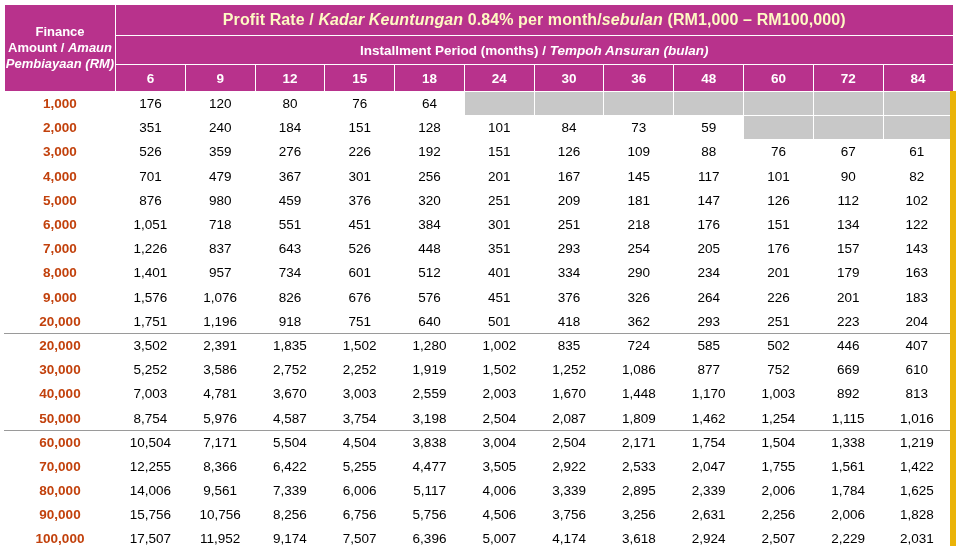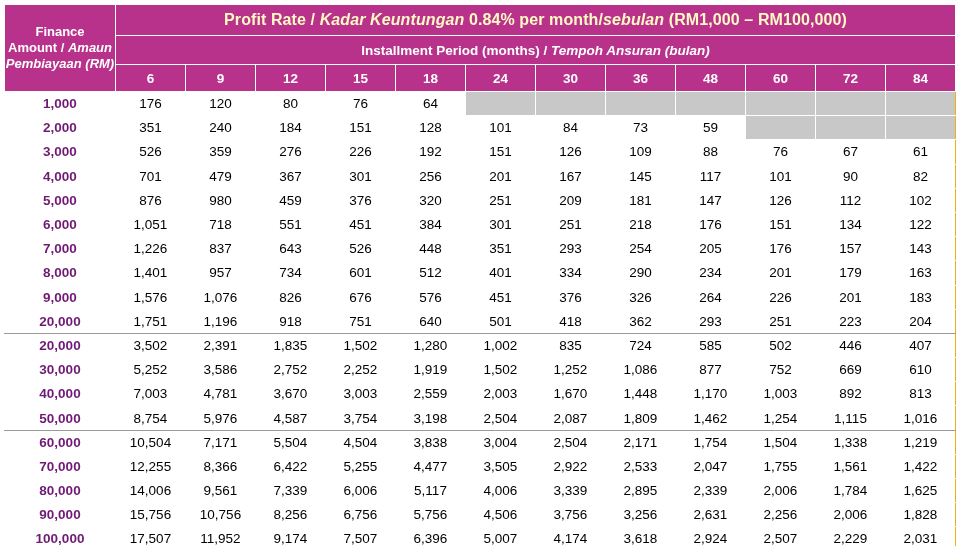--- a/index.html
+++ b/index.html
@@ -66,21 +66,21 @@
   .hdr-month {
     background: #b8328c;
     color: #ffffff;
     font-size: 13.5px;
     font-weight: bold;
     height: 26px;
   }
   
   .rowlabel {
     background: #ffffff;
-    color: #701a75;
+    color: #c2410c;
     font-size: 13.5px;
     font-weight: bold;
     height: 23.2px;
     border-left: 1px solid #b8328c;
     border-right: 1px solid #b8328c;
     border-top: 1px solid #c9c9c9;
     border-bottom: 1px solid #c9c9c9;
   }
   .cell {
     background: #ffffff;
@@ -89,21 +89,21 @@
     height: 23.2px;
     border-left: 1px solid #e2e2e2;
     border-right: 1px solid #e2e2e2;
     border-top: 1px solid #c9c9c9;
     border-bottom: 1px solid #c9c9c9;
   }
   .cell.empty {
     background: #c8c8c8;
   }
   .cell.lastcol {
-    border-right: 1px solid #eab308;
+    border-right: 6px solid #eab308;
   }
   tbody tr:first-child .cell,
   tbody tr:first-child .rowlabel {
     border-top: 1px solid #b8328c;
   }
   tbody tr:last-child .cell,
   tbody tr:last-child .rowlabel {
     border-bottom: 1px solid #b8328c;
   }
   

